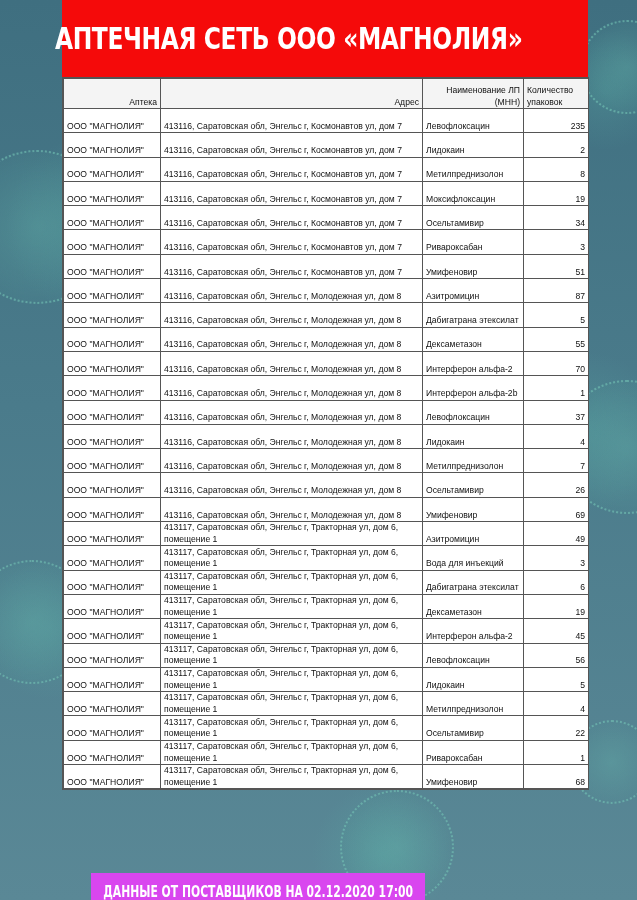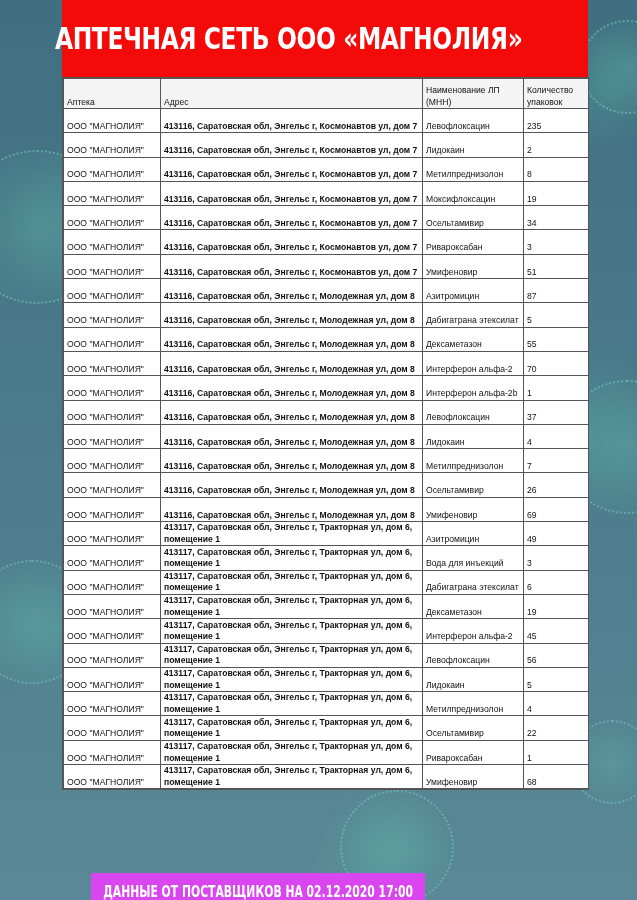--- a/index.html
+++ b/index.html
@@ -27,26 +27,26 @@
   .banner h1 {
     margin:0; font-family:"DejaVu Sans", sans-serif; font-weight:bold;
     font-size:30px; letter-spacing:-0.5px; transform:scaleX(0.78); white-space:nowrap;
   }
   .table-wrap {
     position:absolute; left:62px; top:77px; width:525px;
     background:#fff; border:1px solid #555;
   }
   table { border-collapse:collapse; width:100%; table-layout:fixed; font-size:8.6px; color:#111; }
   th, td { border:1px solid #555; padding:0 3px; line-height:11.5px; overflow:hidden; white-space:nowrap; }
-  th { font-weight:normal; text-align:left; vertical-align:bottom; height:29px; background:#f4f4f4; }
+  th { font-weight:normal; text-align:right; vertical-align:bottom; height:29px; background:#f4f4f4; }
   th.qty { text-align:left; }
   td { height:23.3px; vertical-align:bottom; }
-  td.addr { white-space:normal;font-weight:bold; }
+  td.addr { white-space:normal; }
   td.drug { white-space:normal; }
-  td.qty { }
+  td.qty { text-align:right; }
   col.c1 { width:97px; } col.c2 { width:262px; } col.c3 { width:101px; } col.c4 { width:65px; }
   .footer {
     position:absolute; left:67px; top:873px; width:334px; height:38px;
     background:#d946ef; color:#fff; display:flex; align-items:center; justify-content:center;margin-left:24px;
   }
   .footer span {
     font-family:"DejaVu Sans", sans-serif; font-weight:bold; font-size:15px;
     transform:scaleX(0.72); white-space:nowrap;
   }
 </style>

